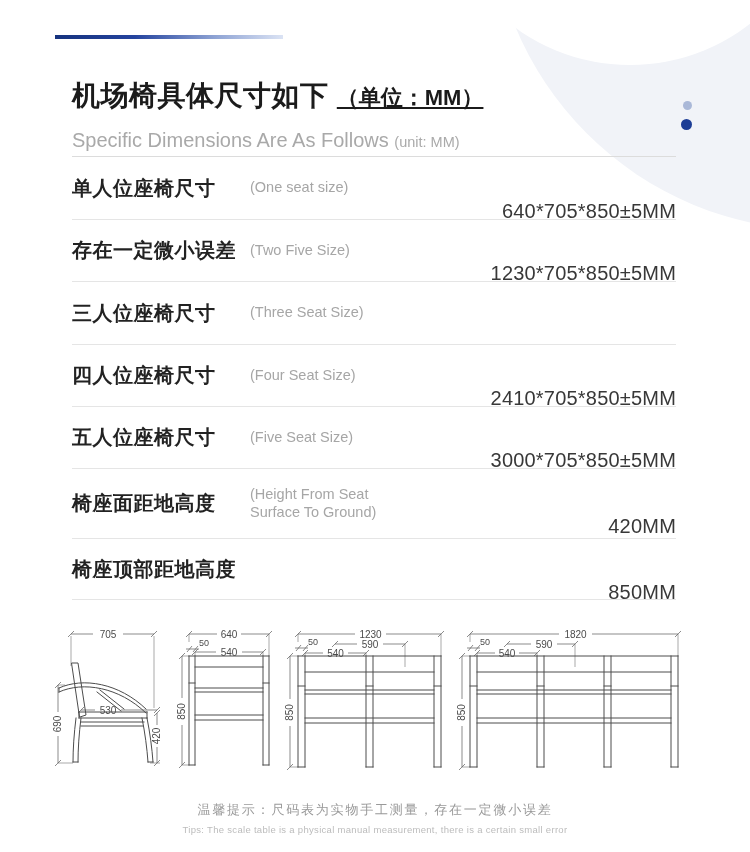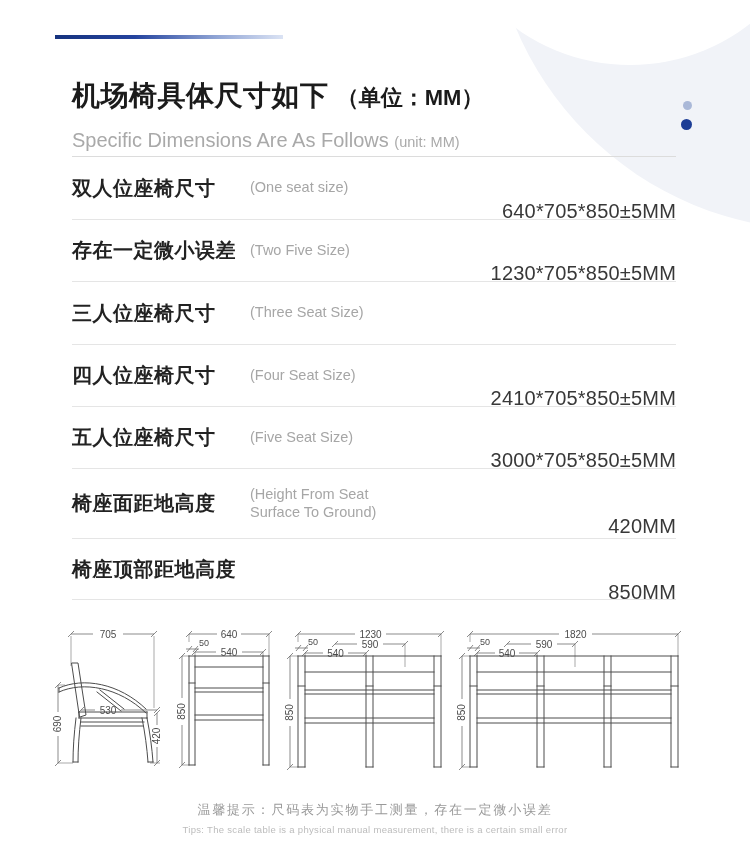--- a/index.html
+++ b/index.html
@@ -22,21 +22,21 @@
   .dot-light { left:683px; top:101px; width:9px;  height:9px;  background:#aab8d8; }
   .dot-dark  { left:681px; top:119px; width:11px; height:11px; background:#1c3d96; }
 
   .accent-line {
     position:absolute; left:55px; top:35px; width:228px; height:4px;
     background:linear-gradient(90deg,#16337e 0%, #24439e 35%, #8ea3d4 70%, #dbe3f4 100%);
   }
 
   .title { position:absolute; left:72px; top:78px; color:#1b1b1b; font-weight:700;
            font-size:28px; line-height:36px; letter-spacing:0.5px; white-space:nowrap; }
-  .title .unit { font-size:22px; letter-spacing:0; }
+  .title .unit { font-size:22px; letter-spacing:0;text-decoration:underline; }
   .subtitle { position:absolute; left:72px; top:126px; color:#a9a9a9; font-size:20px;
               line-height:28px; white-space:nowrap; }
   .subtitle .unit { font-size:14.5px; color:#aaaaaa; }
   .title-divider { position:absolute; left:72px; top:156px; width:604px; height:1px; background:#dcdcdc; }
 
   .spec-table { position:absolute; left:72px; top:157px; width:604px; }
   .spec-row { display:flex; align-items:center; border-bottom:1px solid #e5e5e5; }
   .spec-row.r1{height:63px;} .spec-row.r2{height:62px;} .spec-row.r3{height:63px;}
   .spec-row.r4{height:62px;} .spec-row.r5{height:62px;} .spec-row.r6{height:70px;}
   .spec-row.r7{height:61px;}
@@ -69,21 +69,21 @@
   <span class="dot dot-dark"></span>
 
   <div class="accent-line"></div>
 
   <h1 class="title"><span>机场椅具体尺寸如下</span> <span class="unit">（单位：MM）</span></h1>
   <div class="subtitle"><span>Specific Dimensions Are As Follows</span> <span class="unit">(unit: MM)</span></div>
   <div class="title-divider"></div>
 
   <div class="spec-table">
     <div class="spec-row r1">
-      <span class="cn-label">双人位座椅尺寸</span>
+      <span class="cn-label">单人位座椅尺寸</span>
       <span class="en-label">(One seat size)</span>
       <span class="val">640*705*850±5MM</span>
     </div>
     <div class="spec-row r2">
       <span class="cn-label">存在一定微小误差</span>
       <span class="en-label">(Two Five Size)</span>
       <span class="val">1230*705*850±5MM</span>
     </div>
     <div class="spec-row r3">
       <span class="cn-label">三人位座椅尺寸</span>

